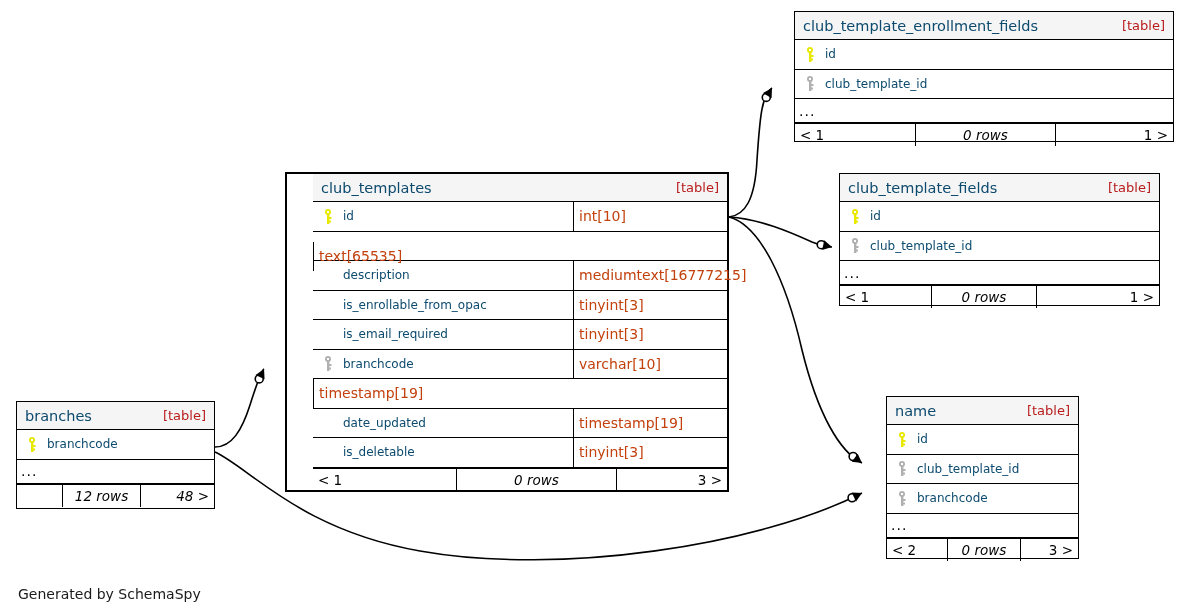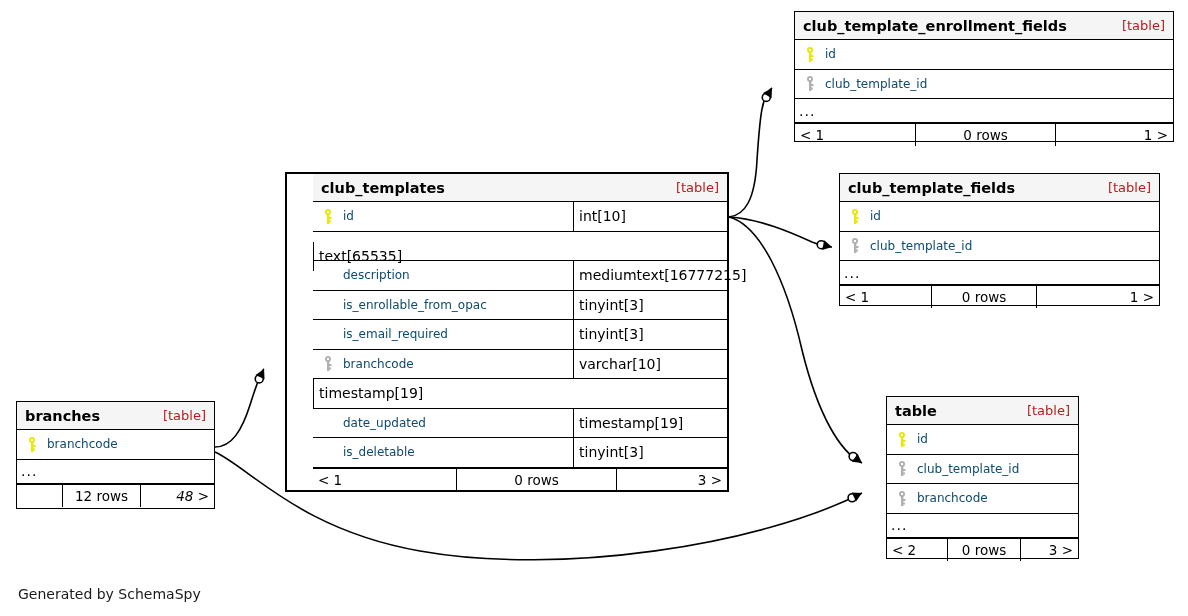--- a/index.html
+++ b/index.html
@@ -43,23 +43,23 @@
     background: #f5f5f5;
     border-bottom: 1px solid #000000;
     display: flex;
     align-items: center;
     justify-content: space-between;
     padding: 0 8px;
     box-sizing: border-box;
     height: 28px;
   }
   .tbl-name {
-    font-weight: bold;
+    font-weight: normal;
     font-size: 14.5px;
-    color: #000000;
+    color: #0c4a6e;
     white-space: nowrap;
   }
   .tbl-kind {
     font-size: 13px;
     color: #b91c1c;
     white-space: nowrap;
   }
   .row {
     display: flex;
     border-bottom: 1px solid #000000;
@@ -78,21 +78,21 @@
     padding-left: 6px;
   }
   .col-type {
     display: flex;
     align-items: center;
     height: 100%;
     box-sizing: border-box;
     border-left: 1px solid #000000;
     padding-left: 5px;
     font-size: 14px;
-    color: #000000;
+    color: #c2410c;
     white-space: nowrap;
   }
   .keyslot {
     width: 18px;
     flex: 0 0 18px;
     display: flex;
     align-items: center;
     justify-content: center;
   }
   .colname-txt {
@@ -121,21 +121,21 @@
   .footer .fcell {
     display: flex;
     align-items: center;
     font-size: 13.5px;
     color: #000000;
     box-sizing: border-box;
     height: 100%;
     white-space: nowrap;
   }
   .footer .fcell.left { justify-content: flex-start; padding-left: 5px; }
-  .footer .fcell.center { justify-content: center; }
+  .footer .fcell.center { justify-content: center; font-style: italic; }
   .footer .fcell.right { justify-content: flex-end; padding-right: 5px; }
   .footer .fcell + .fcell { border-left: 1px solid #000000; }
 
   .caption {
     position: absolute;
     left: 18px;
     top: 586px;
     font-size: 14px;
     color: #1a1a1a;
     z-index: 3;
@@ -321,21 +321,21 @@
           <div class="col-type" style="flex: 1 1 auto;">tinyint[3]</div>
         </div>
         <div class="footer">
           <div class="fcell left" style="flex: 0 0 143px;">&lt; 1</div>
           <div class="fcell center" style="flex: 0 0 160px;">0 rows</div>
           <div class="fcell right" style="flex: 1 1 auto;">3 &gt;</div>
         </div>
       </div>
       <div class="table-node" style="left: 886px; top: 396px; width: 193px; height: 163px;">
         <div class="tbl-header">
-          <span class="tbl-name">table</span>
+          <span class="tbl-name">name</span>
           <span class="tbl-kind">[table]</span>
         </div>
         <div class="row">
           <div class="col-name">
             <span class="keyslot">
               <svg width="11" height="15" viewBox="0 0 11 15" class="key-icon">
                 <rect x="2" y="0" width="6" height="6" rx="3" fill="#e8e800"></rect>
                 <rect x="4" y="2" width="2" height="2" fill="#ffffff"></rect>
                 <rect x="4" y="5" width="2.4" height="10" fill="#e8e800"></rect>
                 <rect x="6" y="8" width="2.5" height="2" fill="#e8e800"></rect>

